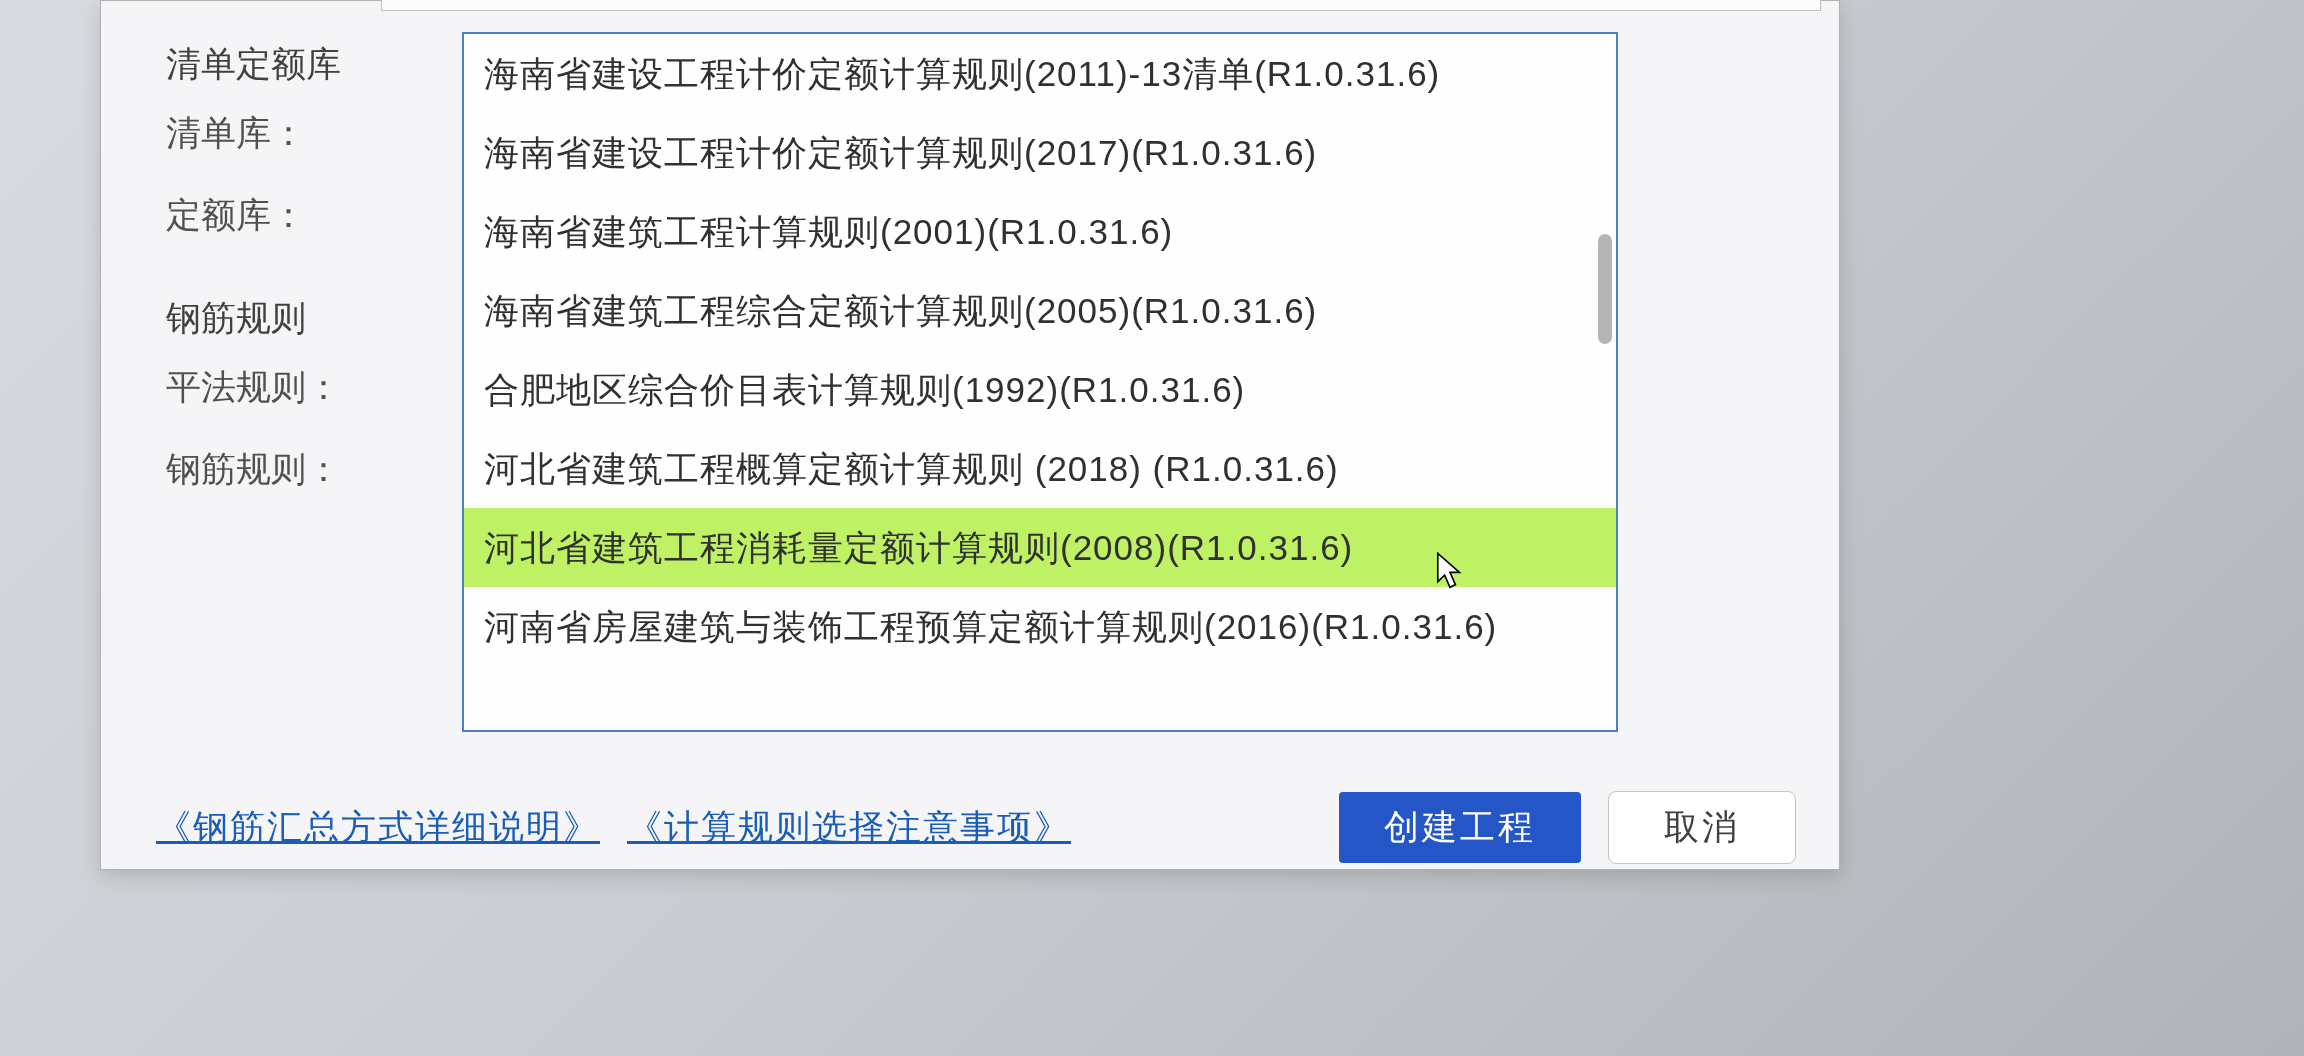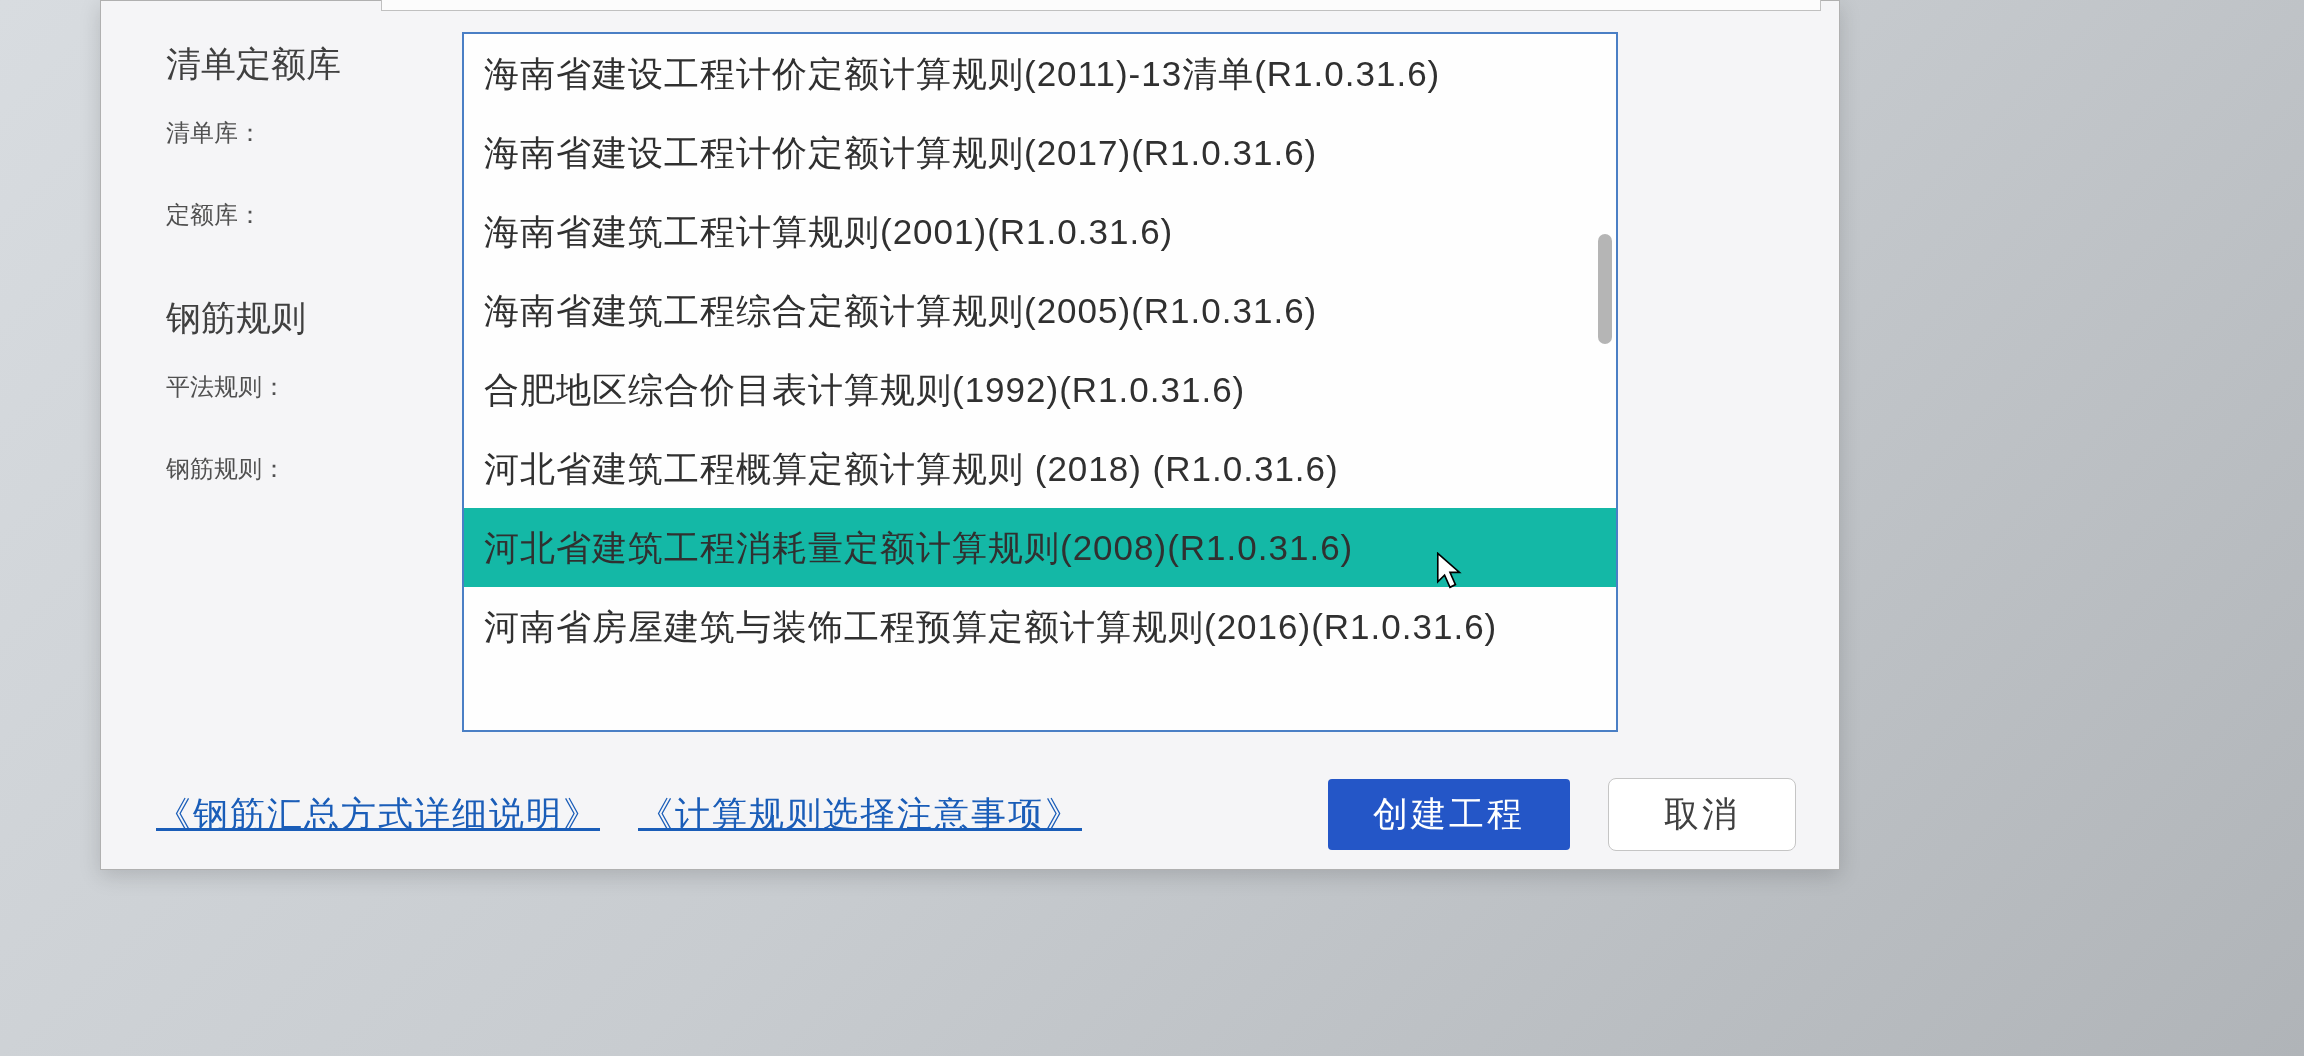--- a/index.html
+++ b/index.html
@@ -37,21 +37,21 @@
     
     .form-row {
       display: flex;
       align-items: center;
       margin-bottom: 12px;
       height: 70px;
     }
     
     .form-label {
       width: 230px;
-      font-size: 24px;
+      font-size: 35px;
       color: #505050;
       text-align: left;
       padding-left: 10px;
     }
     
     .section-header {
       font-size: 35px;
       color: #404040;
       font-weight: 500;
       padding-left: 10px;
@@ -84,41 +84,41 @@
     .dropdown-item {
       padding: 8px 20px;
       font-size: 35px;
       color: #303030;
       cursor: pointer;
       line-height: 1.8;
       letter-spacing: 1px;
     }
     
     .dropdown-item.highlighted {
-      background: #14b8a6;
+      background: #bef264;
     }
     
     .dropdown-scrollbar {
       position: absolute;
       right: 4px;
       top: 200px;
       width: 14px;
       height: 110px;
       background: #b5b5b5;
       border-radius: 7px;
     }
     
     .footer-bar {
       position: absolute;
-      bottom: 18px;
+      bottom: 5px;
       left: 55px;
       width: 1640px;
       display: flex;
       align-items: center;
-      gap: 38px;
+      gap: 27px;
     }
     
     .footer-link {
       font-size: 35px;
       color: #1a5db8;
       text-decoration: underline;
       cursor: pointer;
       letter-spacing: 2px;
     }
     

